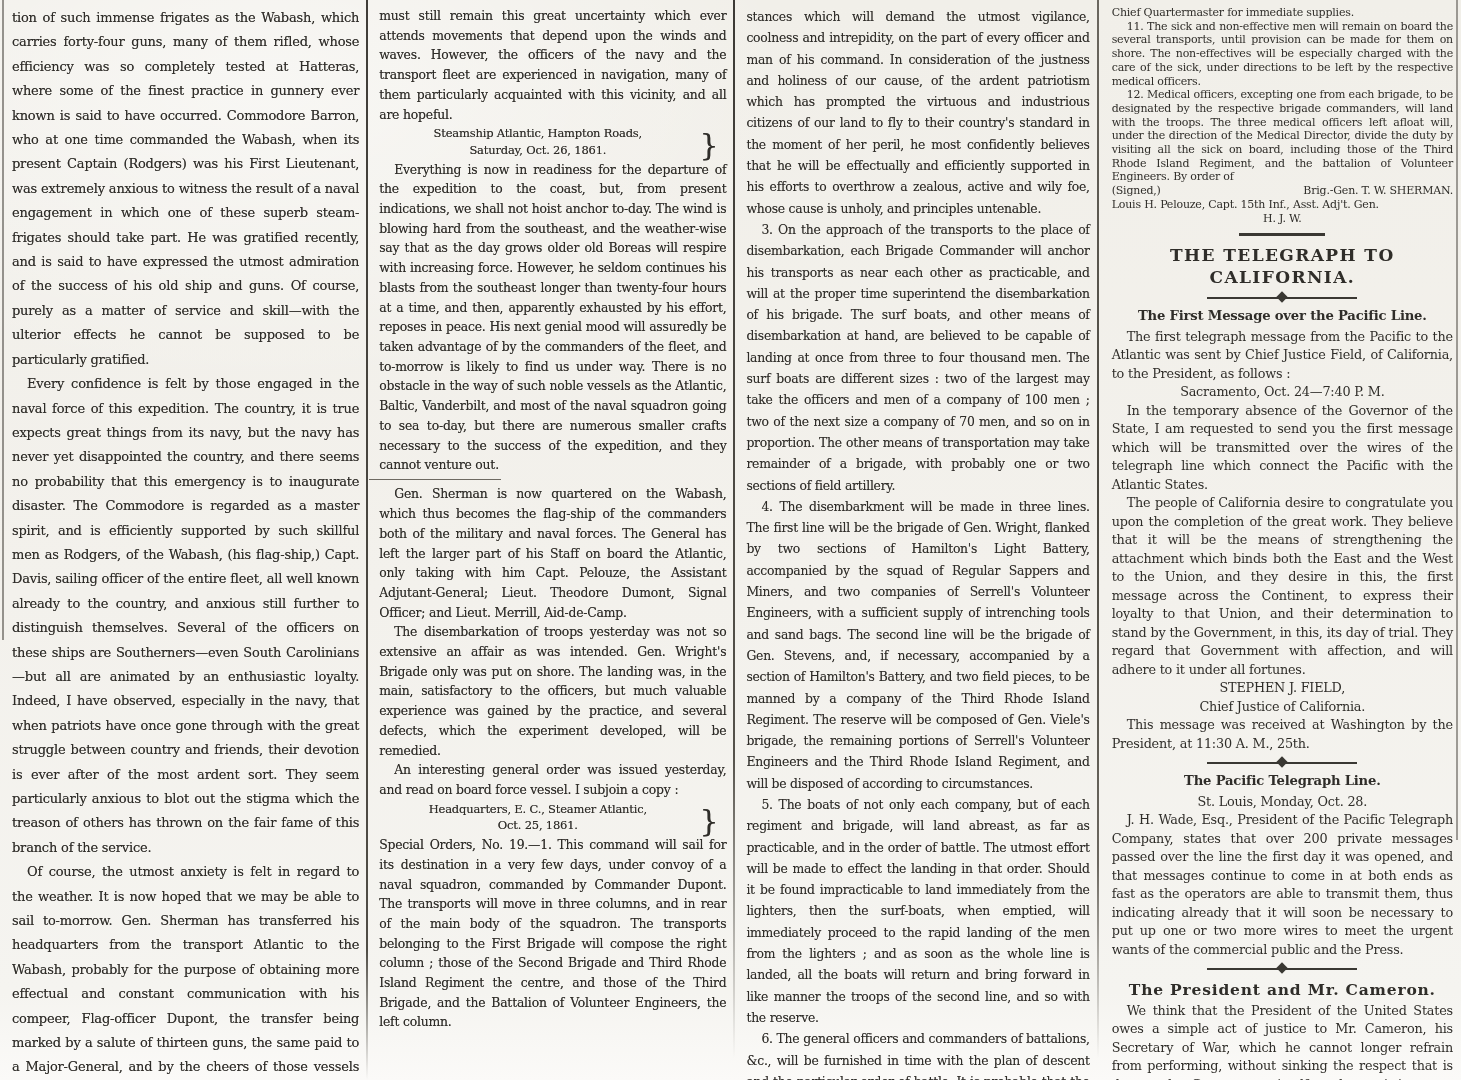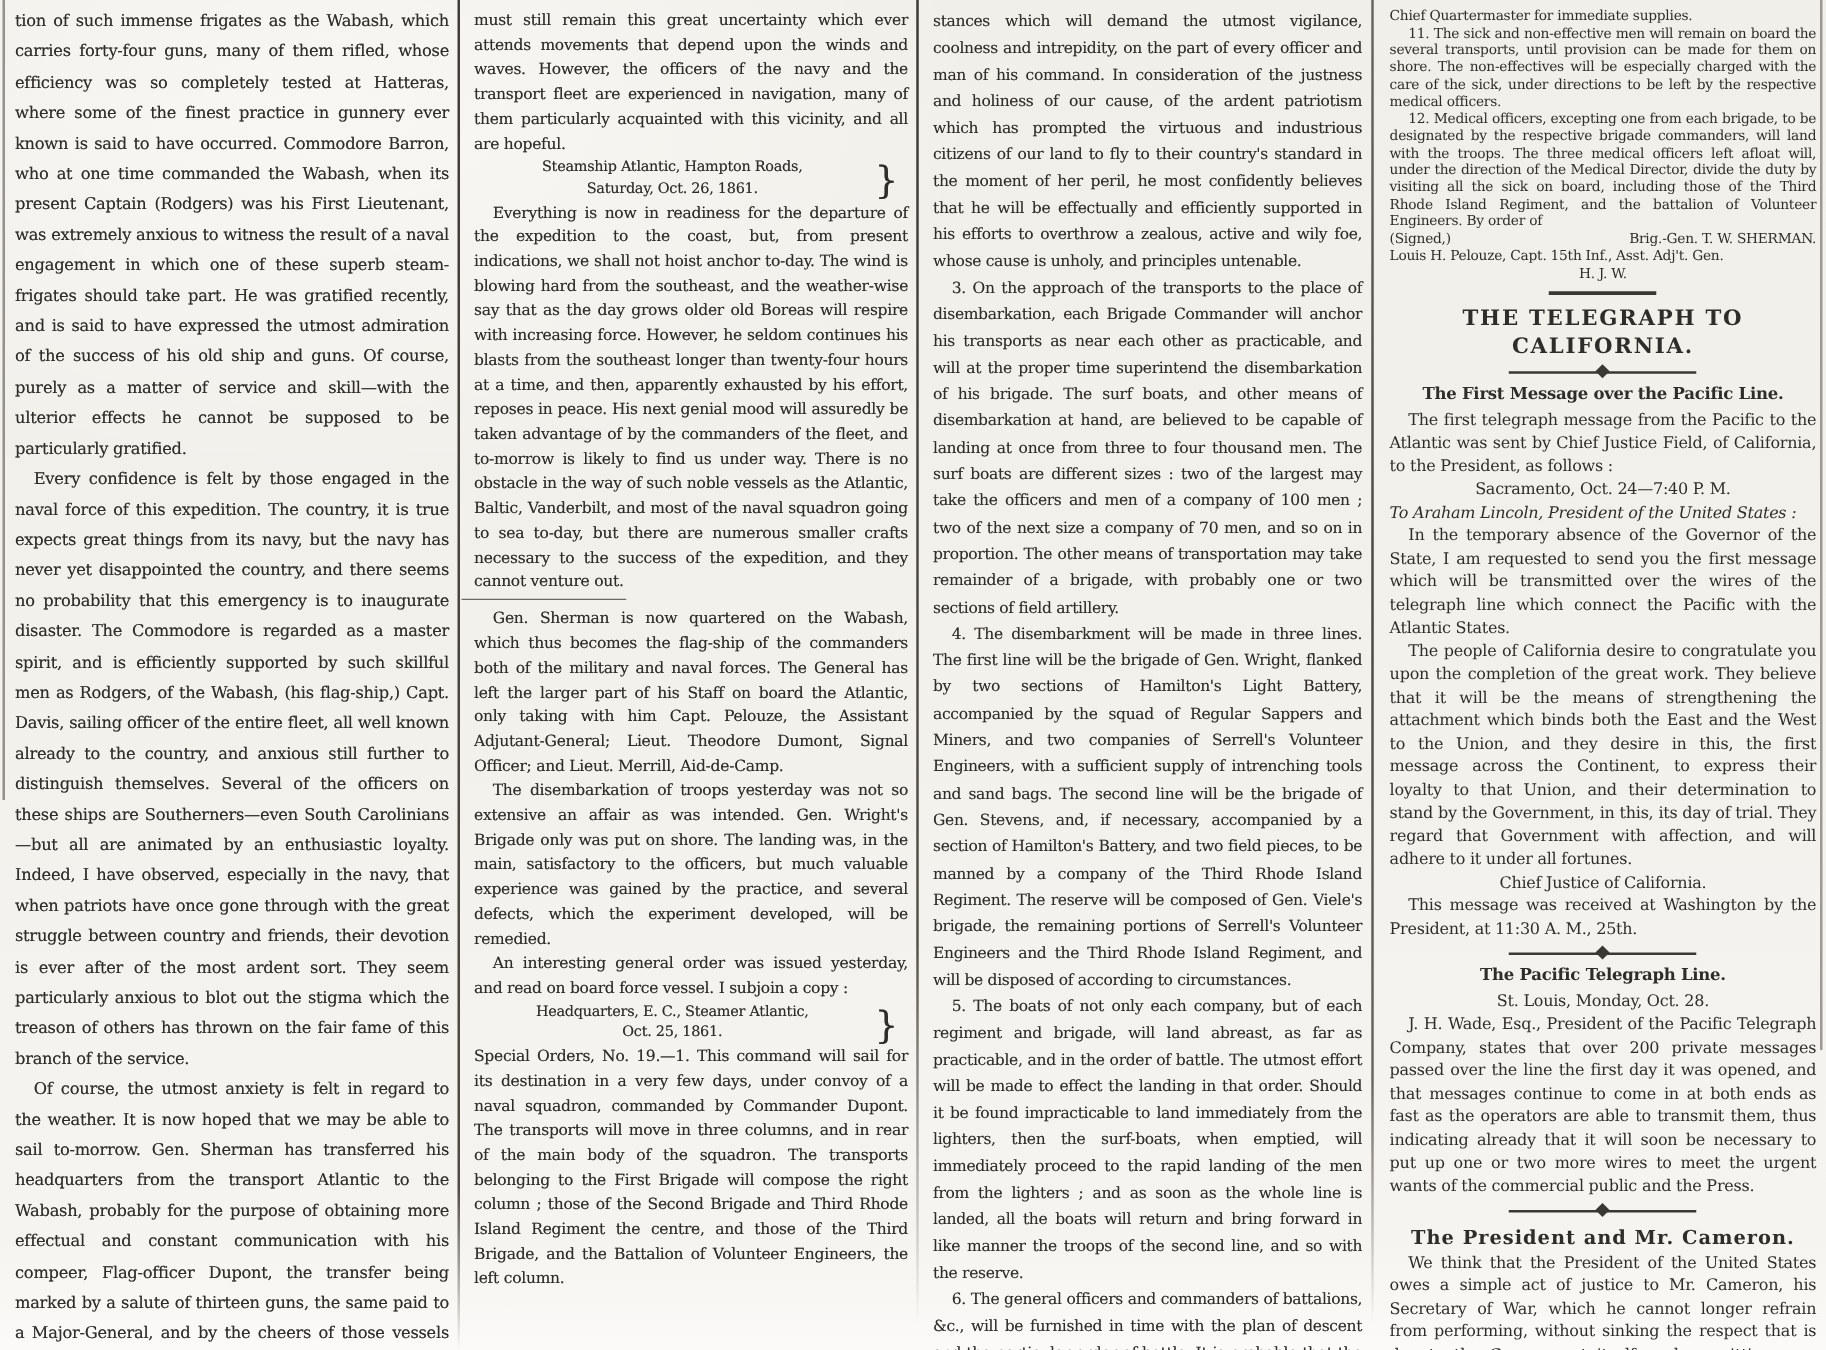--- a/index.html
+++ b/index.html
@@ -107,23 +107,23 @@
           <span>Brig.-Gen. T. W. SHERMAN.</span>
         </div>
         <p class="para-cont">Louis H. Pelouze, Capt. 15th Inf., Asst. Adj't. Gen.</p>
         <div class="line-right">H. J. W.</div>
         <div class="rule-short"></div>
         <div class="big-head">THE TELEGRAPH TO CALIFORNIA.</div>
         <div class="ornament"></div>
         <div class="subhead">The First Message over the Pacific Line.</div>
         <p class="para">The first telegraph message from the Pacific to the Atlantic was sent by Chief Justice Field, of California, to the President, as follows :</p>
         <div class="line-right">Sacramento, Oct. 24—7:40 P. M.</div>
-        <div class="line-italic">To Araham Lincoln, President of the United States :</div>
         <p class="para">In the temporary absence of the Governor of the State, I am requested to send you the first message which will be transmitted over the wires of the telegraph line which connect the Pacific with the Atlantic States.</p>
         <p class="para">The people of California desire to congratulate you upon the completion of the great work. They believe that it will be the means of strengthening the attachment which binds both the East and the West to the Union, and they desire in this, the first message across the Continent, to express their loyalty to that Union, and their determination to stand by the Government, in this, its day of trial. They regard that Government with affection, and will adhere to it under all fortunes.</p>
+        <div class="line-right">STEPHEN J. FIELD,</div>
         <div class="line-right">Chief Justice of California.</div>
         <p class="para">This message was received at Washington by the President, at 11:30 A. M., 25th.</p>
         <div class="ornament"></div>
         <div class="subhead">The Pacific Telegraph Line.</div>
         <div class="line-right">St. Louis, Monday, Oct. 28.</div>
         <p class="para">J. H. Wade, Esq., President of the Pacific Telegraph Company, states that over 200 private messages passed over the line the first day it was opened, and that messages continue to come in at both ends as fast as the operators are able to transmit them, thus indicating already that it will soon be necessary to put up one or two more wires to meet the urgent wants of the commercial public and the Press.</p>
         <div class="ornament"></div>
         <div class="subhead-lg">The President and Mr. Cameron.</div>
         <p class="para">We think that the President of the United States owes a simple act of justice to Mr. Cameron, his Secretary of War, which he cannot longer refrain from performing, without sinking the respect that is due to the Government itself, and permitting very serious injury to the public service. It is the President's duty to vindicate Mr. Cameron from the incessant attacks made upon him in several of the Western papers while in the discharge of offi-</p>
       </div>

